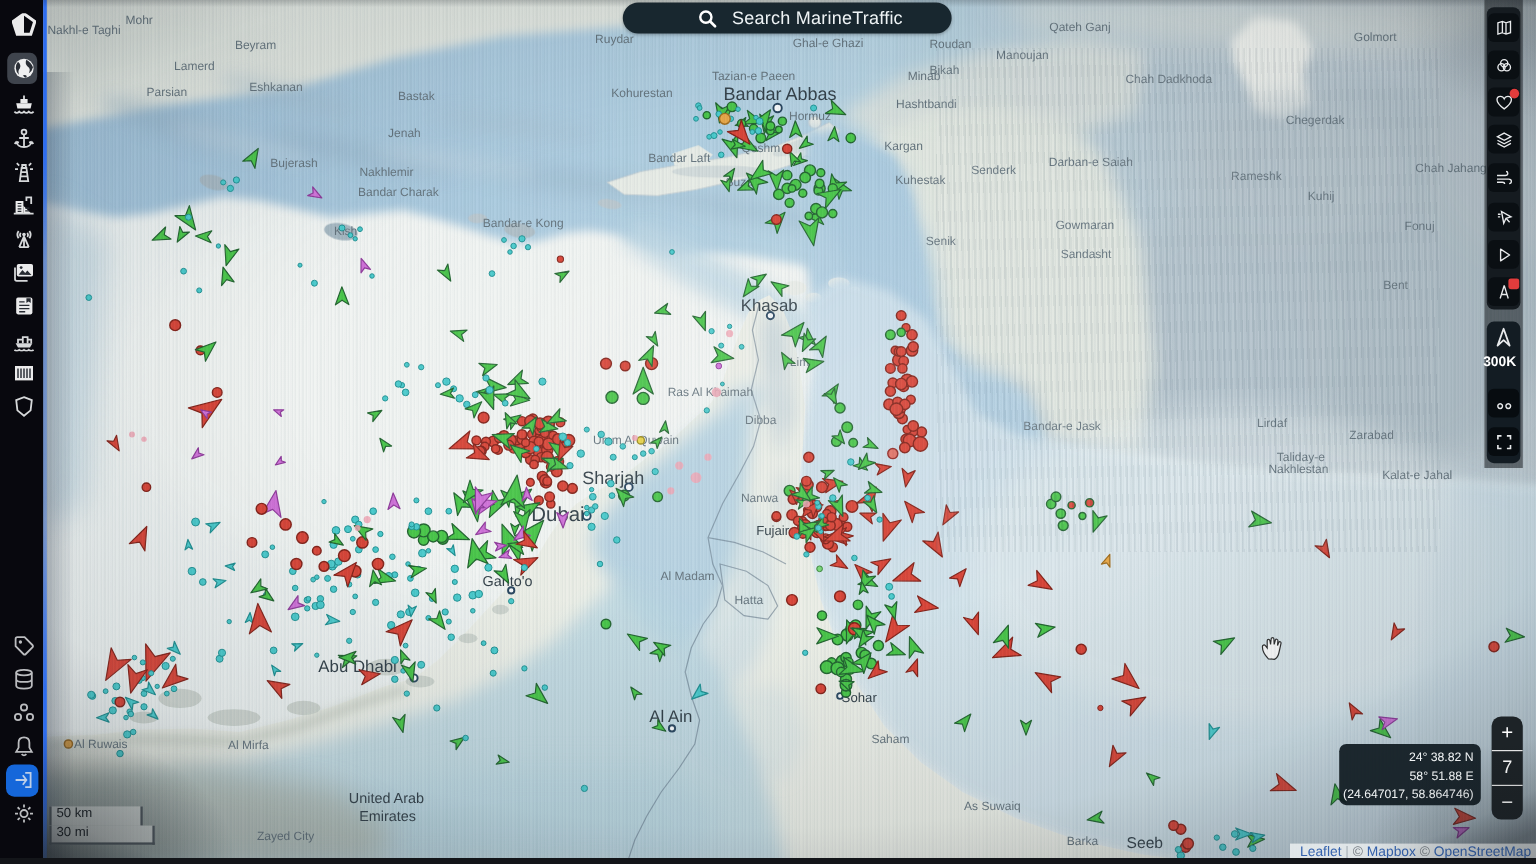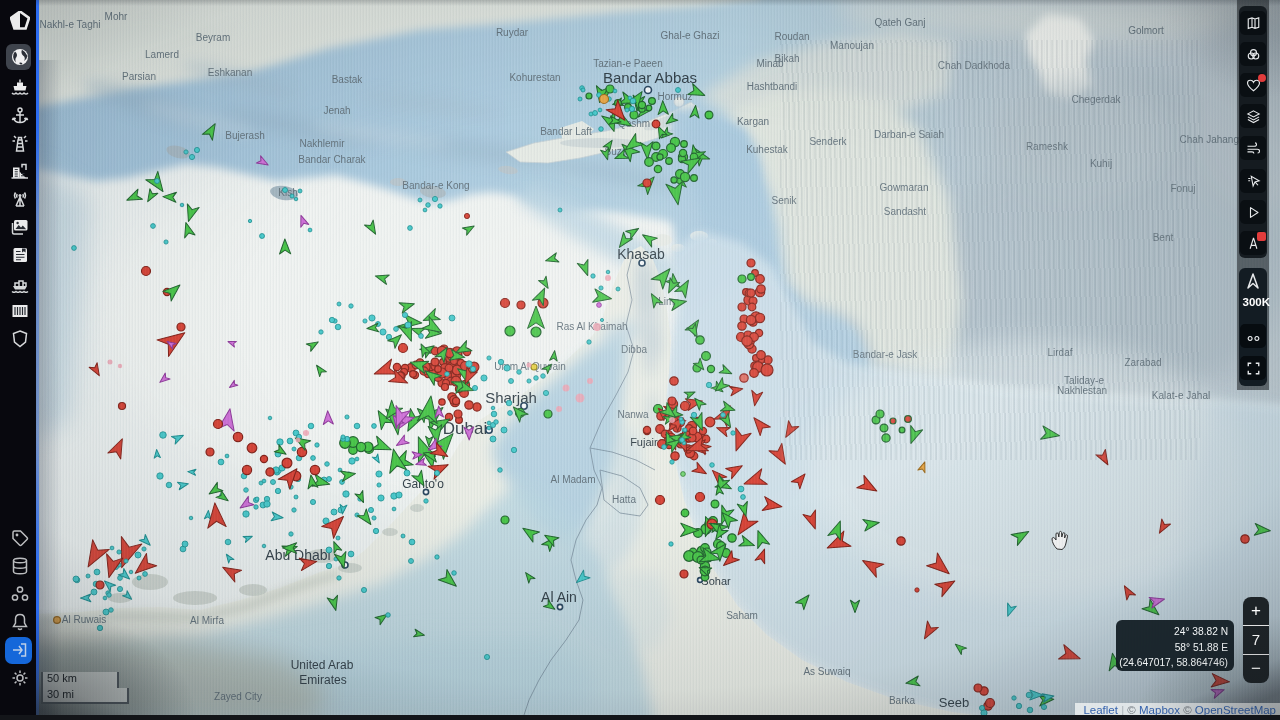--- a/index.html
+++ b/index.html
@@ -1098,30 +1098,37 @@
       <svg viewBox="0 0 20 20">
         <path d="M10,2.5 L14.5,17 M10,2.5 L5.5,17 M7,12.5 L13,12.5" stroke="#e8eaec" fill="none" stroke-width="1.5"></path>
       </svg>
     </div>
 <div style="position:absolute;left:1258px;top:74px;width:8px;height:8px;border-radius:4px;background:#e23c3c"></div>
 <div style="position:absolute;left:1257px;top:232px;width:9px;height:9px;border-radius:2px;background:#e23c3c"></div>
 <div class="rbg" style="top:268px;height:118px;background:#131c23"></div>
 <div style="position:absolute;left:1243px;top:272px;width:20px;height:20px"><svg viewBox="0 0 20 20" width="20" height="20">
         <path d="M10,2 L15,16 L10,11.5 L5,16 Z" fill="none" stroke="#e8eaec" stroke-width="1.5" stroke-linejoin="round"></path>
       </svg></div>
-<div style="position:absolute;left:1236px;top:296px;width:34px;text-align:right;color:#fff;font-size:11.5px;font-weight:bold">300K</div>
+<div style="position:absolute;left:1236px;top:296px;width:34px;text-align:left;color:#fff;font-size:11.5px;font-weight:bold">300K</div>
 <div class="rbtn" style="top:324px;background:#070c10">
       <svg viewBox="0 0 20 20">
         <path d="M5.5,10 a2.6,2.6 0 1,0 0.01,0 M14.5,10 a2.6,2.6 0 1,0 0.01,0" fill="none" stroke="#e8eaec" stroke-width="1.6"></path>
       </svg>
     </div>
 <div class="rbtn" style="top:356px;background:#070c10">
       <svg viewBox="0 0 20 20">
         <path d="M3,7 L3,3 L7,3 M13,3 L17,3 L17,7 M17,13 L17,17 L13,17 M7,17 L3,17 L3,13" fill="none" stroke="#e8eaec" stroke-width="1.8"></path>
       </svg>
+    </div>
+<div id="search">
+      <svg style="margin-left:62px" width="17" height="17" viewBox="0 0 20 20">
+        <circle cx="8.5" cy="8.5" r="5.5" fill="none" stroke="#fff" stroke-width="2.4"></circle>
+        <line x1="12.8" y1="12.8" x2="17.5" y2="17.5" stroke="#fff" stroke-width="2.6" stroke-linecap="round"></line>
+      </svg>
+      <span class="txt">Search MarineTraffic</span>
     </div>
 <div id="zoomctl">
       <div style="font-size:17px">+</div>
       <div class="sep"></div>
       <div>7</div>
       <div class="sep"></div>
       <div style="font-size:17px">−</div>
     </div>
 <div id="coord">24° 38.82 N<br>58° 51.88 E<br>(24.647017, 58.864746)</div>
 <div id="scale">

